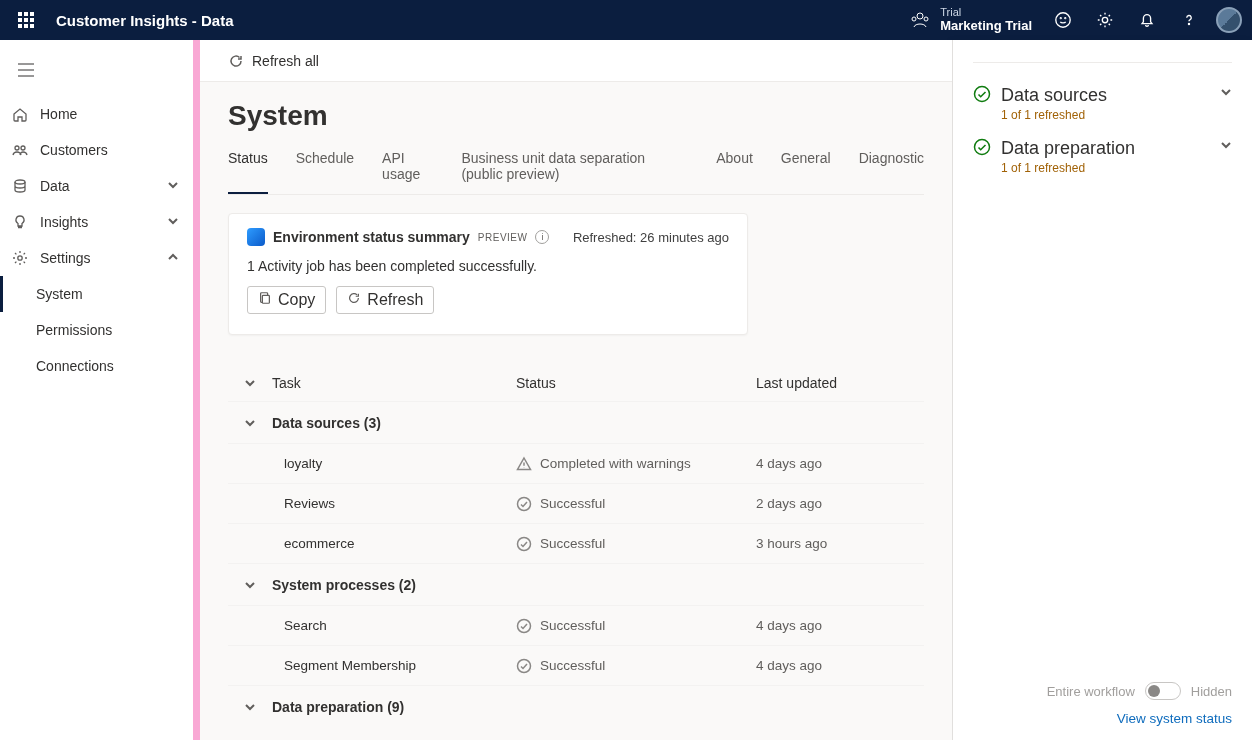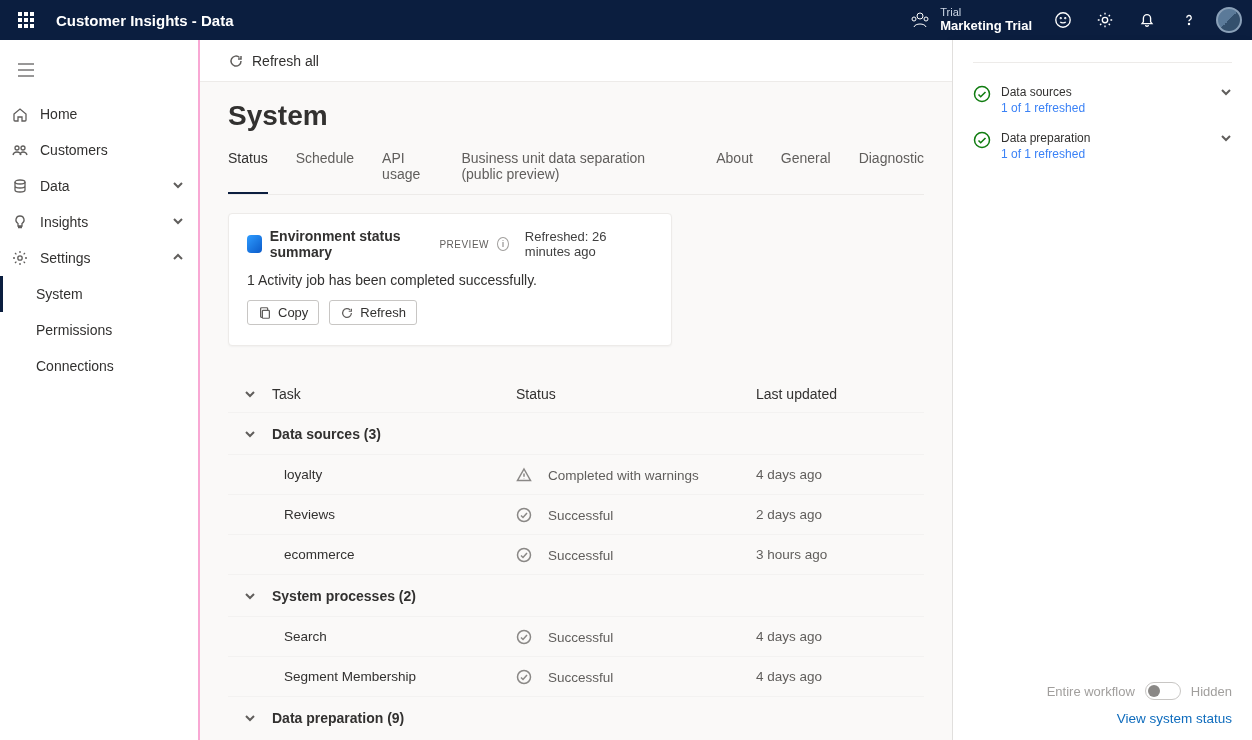--- a/index.html
+++ b/index.html
@@ -17,81 +17,81 @@
   .env-icon svg { stroke:#fff; }
   .env-text { display:flex; flex-direction:column; line-height:1.15; }
   .env-label { font-size:11px; color:#cdd7e5; }
   .env-name { font-size:13px; font-weight:600; }
   .hdr-icon { width:42px; height:40px; display:flex; align-items:center; justify-content:center; cursor:pointer; }
   .hdr-icon svg { width:18px; height:18px; stroke:#fff; fill:none; stroke-width:1.5; }
   .avatar { width:26px; height:26px; border-radius:50%; border:2px solid #8aa0b8; background: linear-gradient(135deg,#5b7a99 0 50%,#34506d 50% 100%); margin-left:6px; cursor:pointer;}
   
   .shell-body { flex:1; display:flex; min-height:0; }
   
-  .sidebar { width:200px; border-right:2px solid #f9a8d4; display:flex; flex-direction:column; padding-top:12px; }
+  .sidebar { width:200px; border-right:7px solid #f9a8d4; display:flex; flex-direction:column; padding-top:12px; }
   .hamburger { width:40px; height:36px; display:flex; align-items:center; justify-content:center; cursor:pointer; margin-left:6px; margin-bottom:8px;}
   .hamburger svg { width:18px; height:14px; stroke:#323130; }
   .nav-item { height:36px; display:flex; align-items:center; padding:0 14px 0 10px; gap:10px; cursor:pointer; font-size:14px; color:#323130; }
   .nav-item .nav-label { flex:1; }
   .nav-item .chev { width:12px; }
   .nav-icon { width:20px; display:flex; justify-content:center; }
   .nav-icon svg { width:16px; height:16px; stroke:#605e5c; fill:none; stroke-width:1.3; }
   .sidebar-sub { padding-left:36px; height:36px; display:flex; align-items:center; cursor:pointer; font-size:14px;}
   .sidebar-sub.active { background:#fff; border-left:3px solid #0b1e3f; padding-left:33px; font-weight:400;}
   
   .main { flex:1; min-width:0; overflow-y:auto; background:#faf9f8; position:relative;}
   .cmdbar { height:42px; display:flex; align-items:center; padding-left:28px; gap:8px; background:#fff; border-bottom:1px solid #edebe9;}
   .cmdbar svg { width:16px; height:16px; stroke:#605e5c; fill:none; stroke-width:1.5;}
   .cmdbar span { font-size:14px; }
   .page-content { padding: 18px 28px 40px 28px; }
   h1.page-title { font-size:28px; font-weight:600; color:#323130; margin-bottom:10px;}
   .tabs { display:flex; gap:28px; border-bottom:1px solid #edebe9; margin-bottom:18px;}
   .tab { padding: 8px 0 10px 0; font-size:14px; color:#605e5c; cursor:pointer; border-bottom:2px solid transparent;}
   .tab.active { color:#323130; border-bottom-color:#0b1e3f; font-weight:400;}
   
-  .card { width:444px; background:#fff; border:1px solid #edebe9; border-radius:4px; padding:14px 18px 12px 18px; box-shadow:0 1px 2px rgba(0,0,0,0.04);}
+  .card { width:520px; background:#fff; border:1px solid #edebe9; border-radius:4px; padding:14px 18px 12px 18px; box-shadow:0 1px 2px rgba(0,0,0,0.04);}
   .card-head { display:flex; align-items:center; gap:8px; margin-bottom:12px;}
   .sparkle-icon { width:18px; height:18px; border-radius:4px; background:linear-gradient(135deg,#2e9cff,#0b5ac9); }
   .card-title { font-weight:600; font-size:14px; color:#323130;}
   .badge { font-size:10px; color:#605e5c; letter-spacing:.5px; border:0; }
   .info-icon { width:14px; height:14px; border:1px solid #a19f9d; border-radius:50%; display:flex; align-items:center; justify-content:center; font-size:9px; color:#605e5c;}
   .card-head .spacer { flex:1; }
   .refreshed-txt { font-size:13px; color:#404040;}
   .card-body { font-size:14px; margin-bottom:12px;}
   .card-actions { display:flex; gap:10px; margin-bottom:8px;}
-  .btn { border:1px solid #c8c6c4; background:#fff; border-radius:3px; padding:4px 10px; display:flex; align-items:center; gap:6px; font-size:13px; cursor:pointer; color:#323130;}
+  .btn { border:1px solid #c8c6c4; background:#fff; border-radius:3px; padding:4px 10px; display:flex; gap:6px; font-size:16px; cursor:pointer; color:#323130;}
   .btn svg { width:14px; height:14px; stroke:#605e5c; fill:none; stroke-width:1.4;}
   .card-foot { font-size:12px; color:#8a8886;}
   .card-foot a { color:#0078d4; text-decoration:underline; cursor:pointer;}
   
   .table { margin-top:30px; }
   .thead { display:flex; align-items:center; padding:10px 0; color:#323130; font-size:14px;}
   .col-chev { width:44px; display:flex; justify-content:center;}
   .col-chev svg { width:12px; height:12px; stroke:#605e5c; fill:none; stroke-width:2;}
   .col-task { flex:0 0 244px; }
   .col-status { flex:0 0 240px; }
   .col-updated { flex:1; }
   .group-row { display:flex; align-items:center; height:42px; font-weight:600; cursor:pointer; border-top:1px solid #f3f2f1;}
   .group-row .label { margin-left:0;}
   .row { display:flex; align-items:center; height:40px; border-top:1px solid #f3f2f1; font-size:13.5px; color:#605e5c;}
   .row .col-task { padding-left:12px; color:#323130;}
-  .status-cell { display:flex; align-items:flex-end; gap:16px;}
+  .status-cell { display:flex; align-items:center; gap:8px;}
   .status-cell svg { width:16px; height:16px; stroke:#8a8886; fill:none; stroke-width:1.5;}
   
   .panel { width:300px; background:#fff; border-left:1px solid #e1dfdd; display:flex; flex-direction:column; padding:22px 20px 14px 20px; box-shadow:-2px 0 6px rgba(0,0,0,0.06);}
   .panel-head { display:flex; align-items:center; margin-bottom:14px;}
   .panel-title { font-size:19px; font-weight:600; flex:1;}
   .close-x { cursor:pointer;}
   .close-x svg { width:14px; height:14px; stroke:#605e5c; stroke-width:1.5;}
   .panel hr { border:none; border-top:1px solid #edebe9; margin-bottom:14px;}
   .prog-item { display:flex; align-items:flex-start; gap:10px; padding:8px 0; cursor:pointer;}
   .prog-icon svg { width:18px; height:18px; }
   .prog-txt { flex:1; }
-  .prog-name { font-size:12px; color:#323130;}
-  .prog-sub { font-size:12px; color:#3b82f6; margin-top:2px;}
+  .prog-name { font-size:18px; color:#323130;}
+  .prog-sub { font-size:12px; color:#a16207; margin-top:2px;}
   .prog-chev svg { width:12px; height:12px; stroke:#605e5c; fill:none; stroke-width:2;}
   .panel-footer { margin-top:auto; text-align:right; }
   .toggle-row { display:flex; align-items:center; justify-content:flex-end; gap:10px; margin-bottom:10px; color:#a19f9d; font-size:13px;}
   .toggle { width:36px; height:18px; border-radius:10px; border:1px solid #c8c6c4; position:relative;}
   .toggle::after { content:""; position:absolute; left:2px; top:2px; width:12px; height:12px; background:#8a8886; border-radius:50%;}
   .link { color:#0f6cbd; font-size:13.5px; cursor:pointer;}
 </style>
 </head>
 <body>
 

